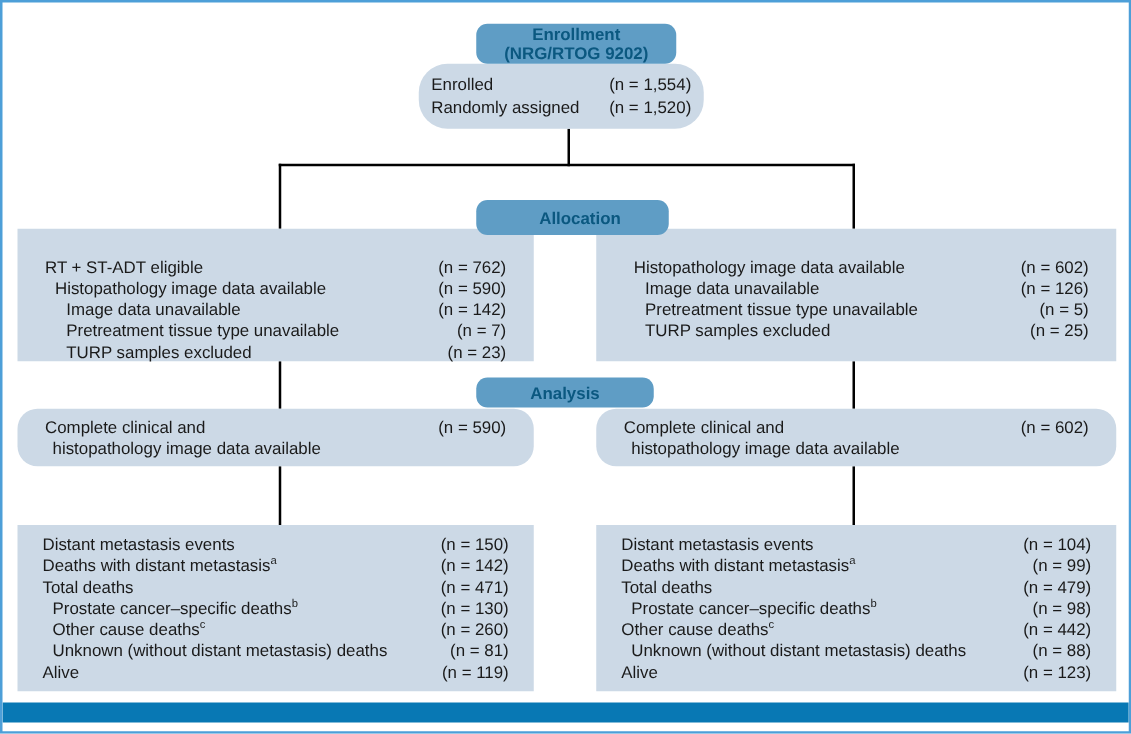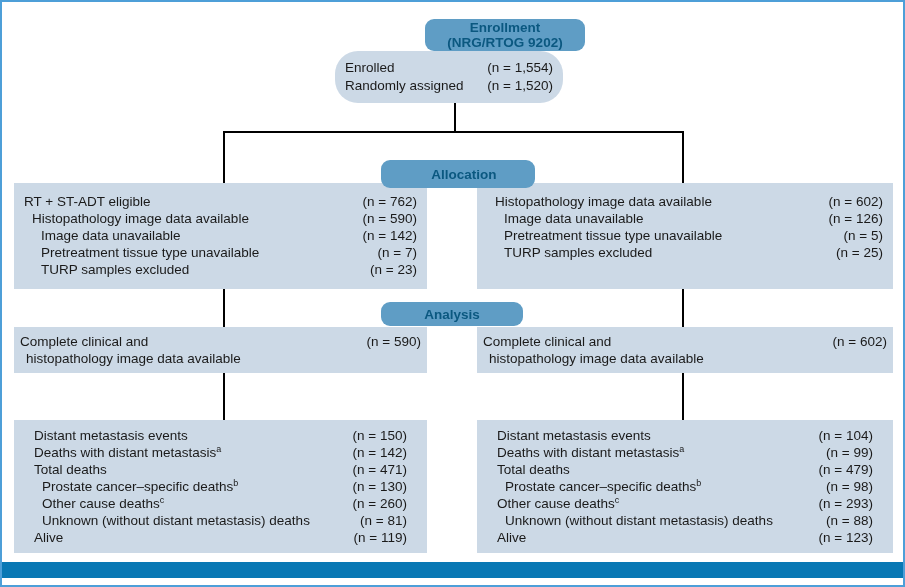--- a/index.html
+++ b/index.html
@@ -14,49 +14,49 @@
   }
   .line{position:absolute; background:var(--line);}
   .badge{
     position:absolute; background:var(--badge-fill); color:var(--badge-text);
     font-weight:bold; font-size:13.5px; text-align:center; border-radius:9px;
     z-index:2; display:flex; flex-direction:column; justify-content:center;
     line-height:15px;
   }
   .box{
     position:absolute; background:var(--box-fill); box-sizing:border-box;
-    font-size:13.5px; line-height:17px; padding:10px; z-index:1;
+    font-size:13.5px; line-height:17px; padding:22px; z-index:1;
   }
   .row{display:flex; justify-content:space-between;}
   .row .lbl{white-space:nowrap;}
   .row .val{white-space:nowrap; margin-left:6px;}
   .row.i1{padding-left:8px;}
   .row.i2{padding-left:17px;gap:13px;}
   sup{font-size:9px; line-height:0;}
   .enroll-box{padding:8px 10px; line-height:18px;}
   .outcome-box{padding:7px 20px;}
-  .analysis-box{display:flex; justify-content:space-between; align-items:flex-start; padding:6px 6px;}
+  .analysis-box{display:flex; justify-content:space-between; align-items:flex-start; padding:6px 22px;border-radius:16px;}
   .an-line2{padding-left:6px;}
   .bottom-bar{position:absolute; left:0; right:0; top:560px; height:16px; background:var(--bottom-bar);}
 </style>
 </head>
 <body>
 
 <div class="figure">
 
   <div class="line" style="left:452px; top:101px; width:2px; height:30px;"></div>
   <div class="line" style="left:221px; top:129px; width:461px; height:2px;"></div>
   <div class="line" style="left:221px; top:129px; width:2px; height:52px;"></div>
   <div class="line" style="left:680px; top:129px; width:2px; height:52px;"></div>
   <div class="line" style="left:221px; top:287px; width:2px; height:38px;"></div>
   <div class="line" style="left:680px; top:287px; width:2px; height:38px;"></div>
   <div class="line" style="left:221px; top:371px; width:2px; height:47px;"></div>
   <div class="line" style="left:680px; top:371px; width:2px; height:47px;"></div>
 
-  <div class="badge" style="left:379px; top:17px; width:160px; height:32px;margin-left:44px;">
+  <div class="badge" style="left:379px; top:17px; width:160px; height:32px;">
     <div>Enrollment</div>
     <div>(NRG/RTOG 9202)</div>
   </div>
   <div class="box enroll-box" style="left:333px; top:49px; width:228px; height:52px;border-radius:23px;">
       <div class="row i0">
         <span class="lbl">Enrolled</span>
         <span class="val">(n = 1,554)</span>
       </div>
       <div class="row i0">
         <span class="lbl">Randomly assigned</span>
@@ -168,21 +168,21 @@
       <div class="row i0">
         <span class="lbl">Total deaths</span>
         <span class="val">(n = 479)</span>
       </div>
       <div class="row i1">
         <span class="lbl">Prostate cancer–specific deaths<sup>b</sup></span>
         <span class="val">(n = 98)</span>
       </div>
       <div class="row i0">
         <span class="lbl">Other cause deaths<sup>c</sup></span>
-        <span class="val">(n = 293)</span>
+        <span class="val">(n = 442)</span>
       </div>
       <div class="row i1">
         <span class="lbl">Unknown (without distant metastasis) deaths</span>
         <span class="val">(n = 88)</span>
       </div>
       <div class="row i0">
         <span class="lbl">Alive</span>
         <span class="val">(n = 123)</span>
       </div>
     </div>

